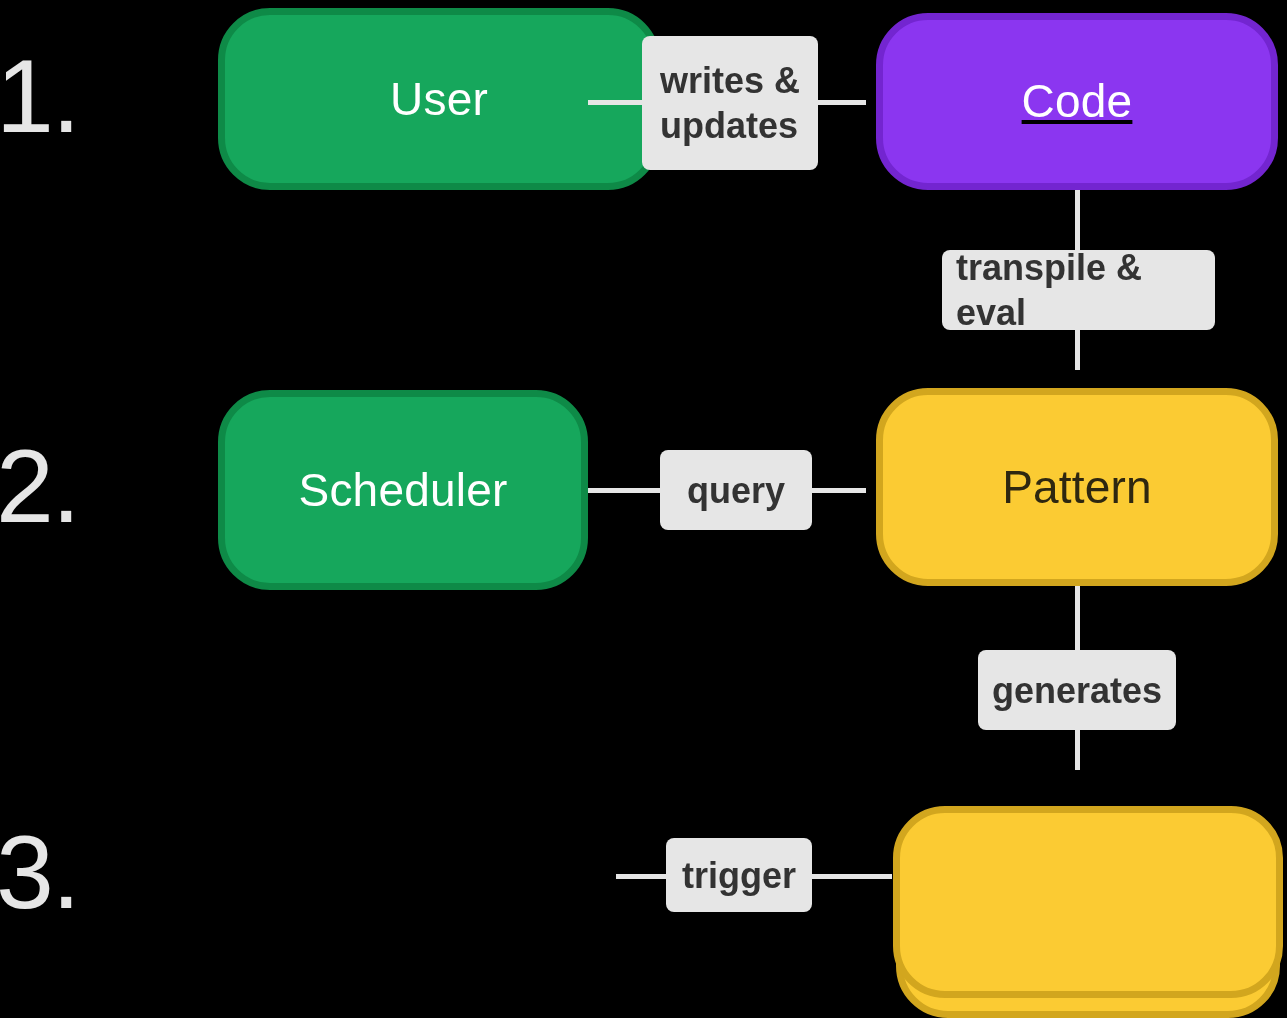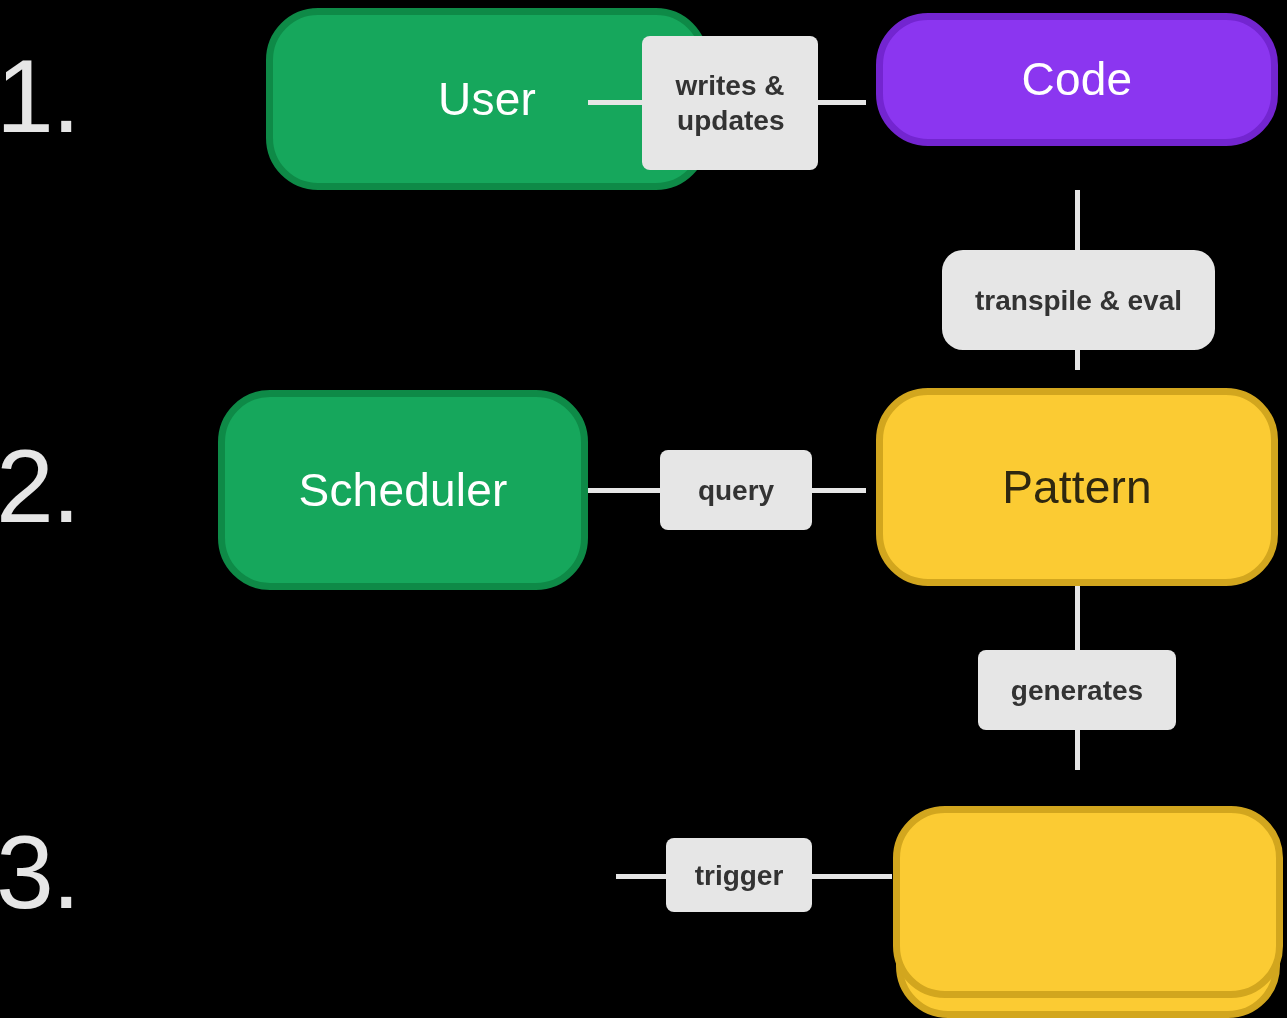--- a/index.html
+++ b/index.html
@@ -100,66 +100,66 @@
     width: 0; height: 0;
   }
 
   
   .edge-label {
     position: absolute;
     box-sizing: border-box;
     background: #e6e6e6;
     border-radius: 8px;
     color: #333333;
-    font-size: 28px;
+    font-size: 36px;
     font-weight: bold;
     line-height: 1.25;
     display: flex;
     align-items: center;
     justify-content: center;
-    text-align: right;
+    text-align: left;
     padding: 0 14px;
     white-space: pre-line;
   }
 </style>
 </head>
 <body>
 
 <div id="stage">
 
   <div class="step-num" style="left:-4px; top:44px;">1.</div>
   <div class="step-num" style="left:-4px; top:434px;">2.</div>
   <div class="step-num" style="left:-4px; top:820px;">3.</div>
 
-  <div class="node green" style="left:218px; top:8px; width:442px; height:182px;margin-left:48px;">
+  <div class="node green" style="left:218px; top:8px; width:442px; height:182px;">
     <span class="node-label">User</span>
   </div>
 
   <div class="edge-line edge-h" style="left:588px; top:100px; width:56px;"></div>
 
   <div class="edge-line edge-h" style="left:818px; top:100px; width:48px;"></div>
 
   <svg class="arrow-head" style="left:828px; top:74px;" width="52" height="52" viewBox="0 0 52 52">
     <path d="M6 8 L30 26 L6 44" fill="none" stroke="#e6e6e6" stroke-width="7" stroke-linecap="butt" stroke-linejoin="miter"></path>
   </svg>
 
   <div class="edge-label" style="left:642px; top:36px; width:176px; height:134px;">writes &amp;
 updates</div>
 
-  <div class="node purple" style="left:876px; top:13px; width:402px; height:133px;">
+  <div class="node purple" style="left:876px; top:13px; width:402px; height:177px;text-decoration:underline;">
     <span class="node-label">Code</span>
   </div>
 
   <div class="edge-line edge-v" style="left:1075px; top:190px; height:62px;"></div>
   <div class="edge-line edge-v" style="left:1075px; top:328px; height:42px;"></div>
   <svg class="arrow-head" style="left:1051px; top:344px;" width="52" height="52" viewBox="0 0 52 52">
     <path d="M8 6 L26 30 L44 6" fill="none" stroke="#e6e6e6" stroke-width="7" stroke-linecap="butt" stroke-linejoin="miter"></path>
   </svg>
 
-  <div class="edge-label" style="left:942px; top:250px; width:273px; height:100px;border-radius:21px;">transpile &amp; eval</div>
+  <div class="edge-label" style="left:942px; top:250px; width:273px; height:80px;">transpile &amp; eval</div>
 
   <div class="node green" style="left:218px; top:390px; width:370px; height:200px;">
     <span class="node-label">Scheduler</span>
   </div>
 
   <div class="edge-line edge-h" style="left:588px; top:488px; width:72px;"></div>
   <div class="edge-line edge-h" style="left:798px; top:488px; width:68px;"></div>
   <svg class="arrow-head" style="left:828px; top:462px;" width="52" height="52" viewBox="0 0 52 52">
     <path d="M6 8 L30 26 L6 44" fill="none" stroke="#e6e6e6" stroke-width="7" stroke-linecap="butt" stroke-linejoin="miter"></path>
   </svg>

